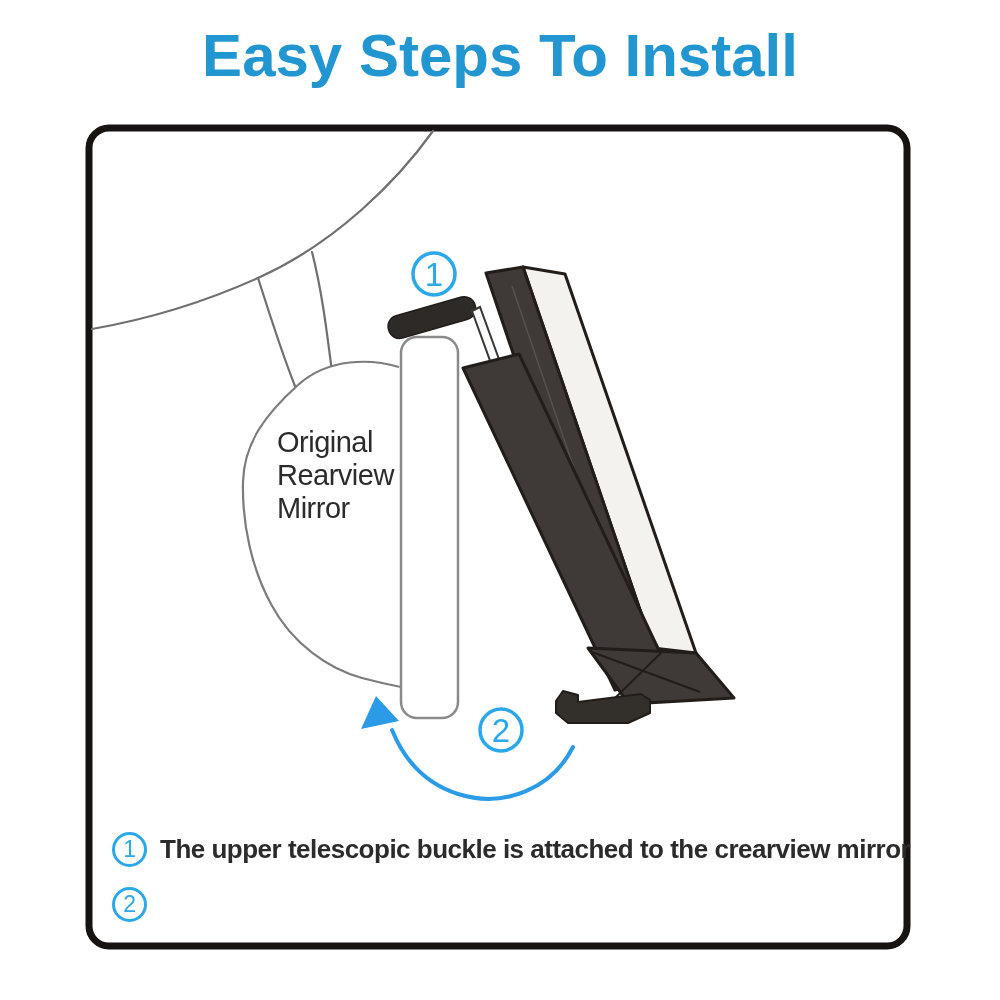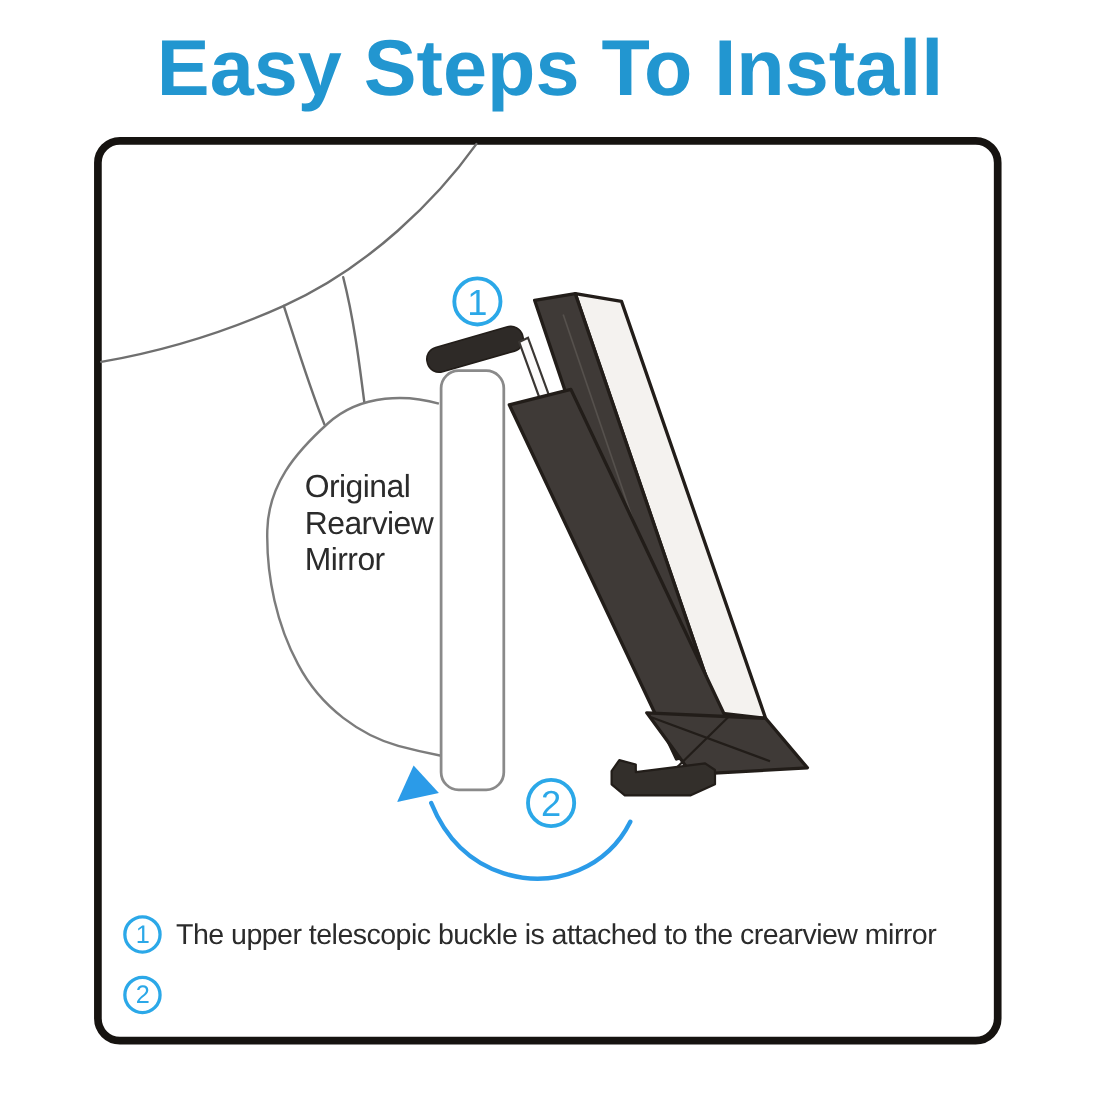--- a/index.html
+++ b/index.html
@@ -10,21 +10,21 @@
     --c-sketch:#6f6f6f;
     --c-dark:#3f3a37;
     --c-darker:#2e2a27;
     --c-outline:#221d19;
     --c-face:#f4f2ef;
   }
   html,body{margin:0;padding:0;background:#ffffff;}
   .page{position:relative;width:1000px;height:1000px;background:#ffffff;overflow:hidden;
         font-family:"Liberation Sans",sans-serif;}
   .title{position:absolute;top:26px;left:0;width:1000px;margin:0;text-align:center;
-         font-size:72px;font-weight:bold;letter-spacing:0px;line-height:1.0;
+         font-size:60px;font-weight:bold;letter-spacing:0px;line-height:1.0;
          color:var(--c-title);}
   .diagram-svg{position:absolute;left:0;top:0;width:1000px;height:1000px;}
 
   
   .frame{fill:#ffffff;stroke:#161310;stroke-width:7;}
   .sketch{fill:none;stroke:var(--c-sketch);stroke-width:2.2;stroke-linecap:round;}
   .blob{fill:#ffffff;stroke:#7c7c7c;stroke-width:2.2;}
   .bar{fill:#ffffff;stroke:#8a8a8a;stroke-width:2.5;}
   .buckle{fill:var(--c-darker);stroke:var(--c-outline);stroke-width:1.5;}
   .rod{fill:#fbfafa;stroke:#3a3633;stroke-width:2;}
@@ -42,21 +42,21 @@
                 font-size:29px;letter-spacing:-0.5px;}
 
   
   .step-row{position:absolute;left:112px;display:flex;align-items:center;gap:13px;
             color:var(--c-ink);font-size:26px;letter-spacing:-0.5px;white-space:nowrap;}
   .step-row.one{top:832px;}
   .step-row.two{top:887px;}
   .step-badge{flex:0 0 auto;width:35px;height:35px;border:3px solid var(--c-badge);
               border-radius:50%;box-sizing:border-box;display:flex;align-items:center;
               justify-content:center;color:var(--c-badge);font-size:23px;line-height:1;}
-  .step-text{font-weight:normal;}
+  .step-text{font-weight:bold;}
 </style>
 </head>
 <body>
 
 <div class="page">
 
   <h1 class="title">Easy Steps To Install</h1>
 
   <svg class="diagram-svg" viewBox="0 0 1000 1000">
 

